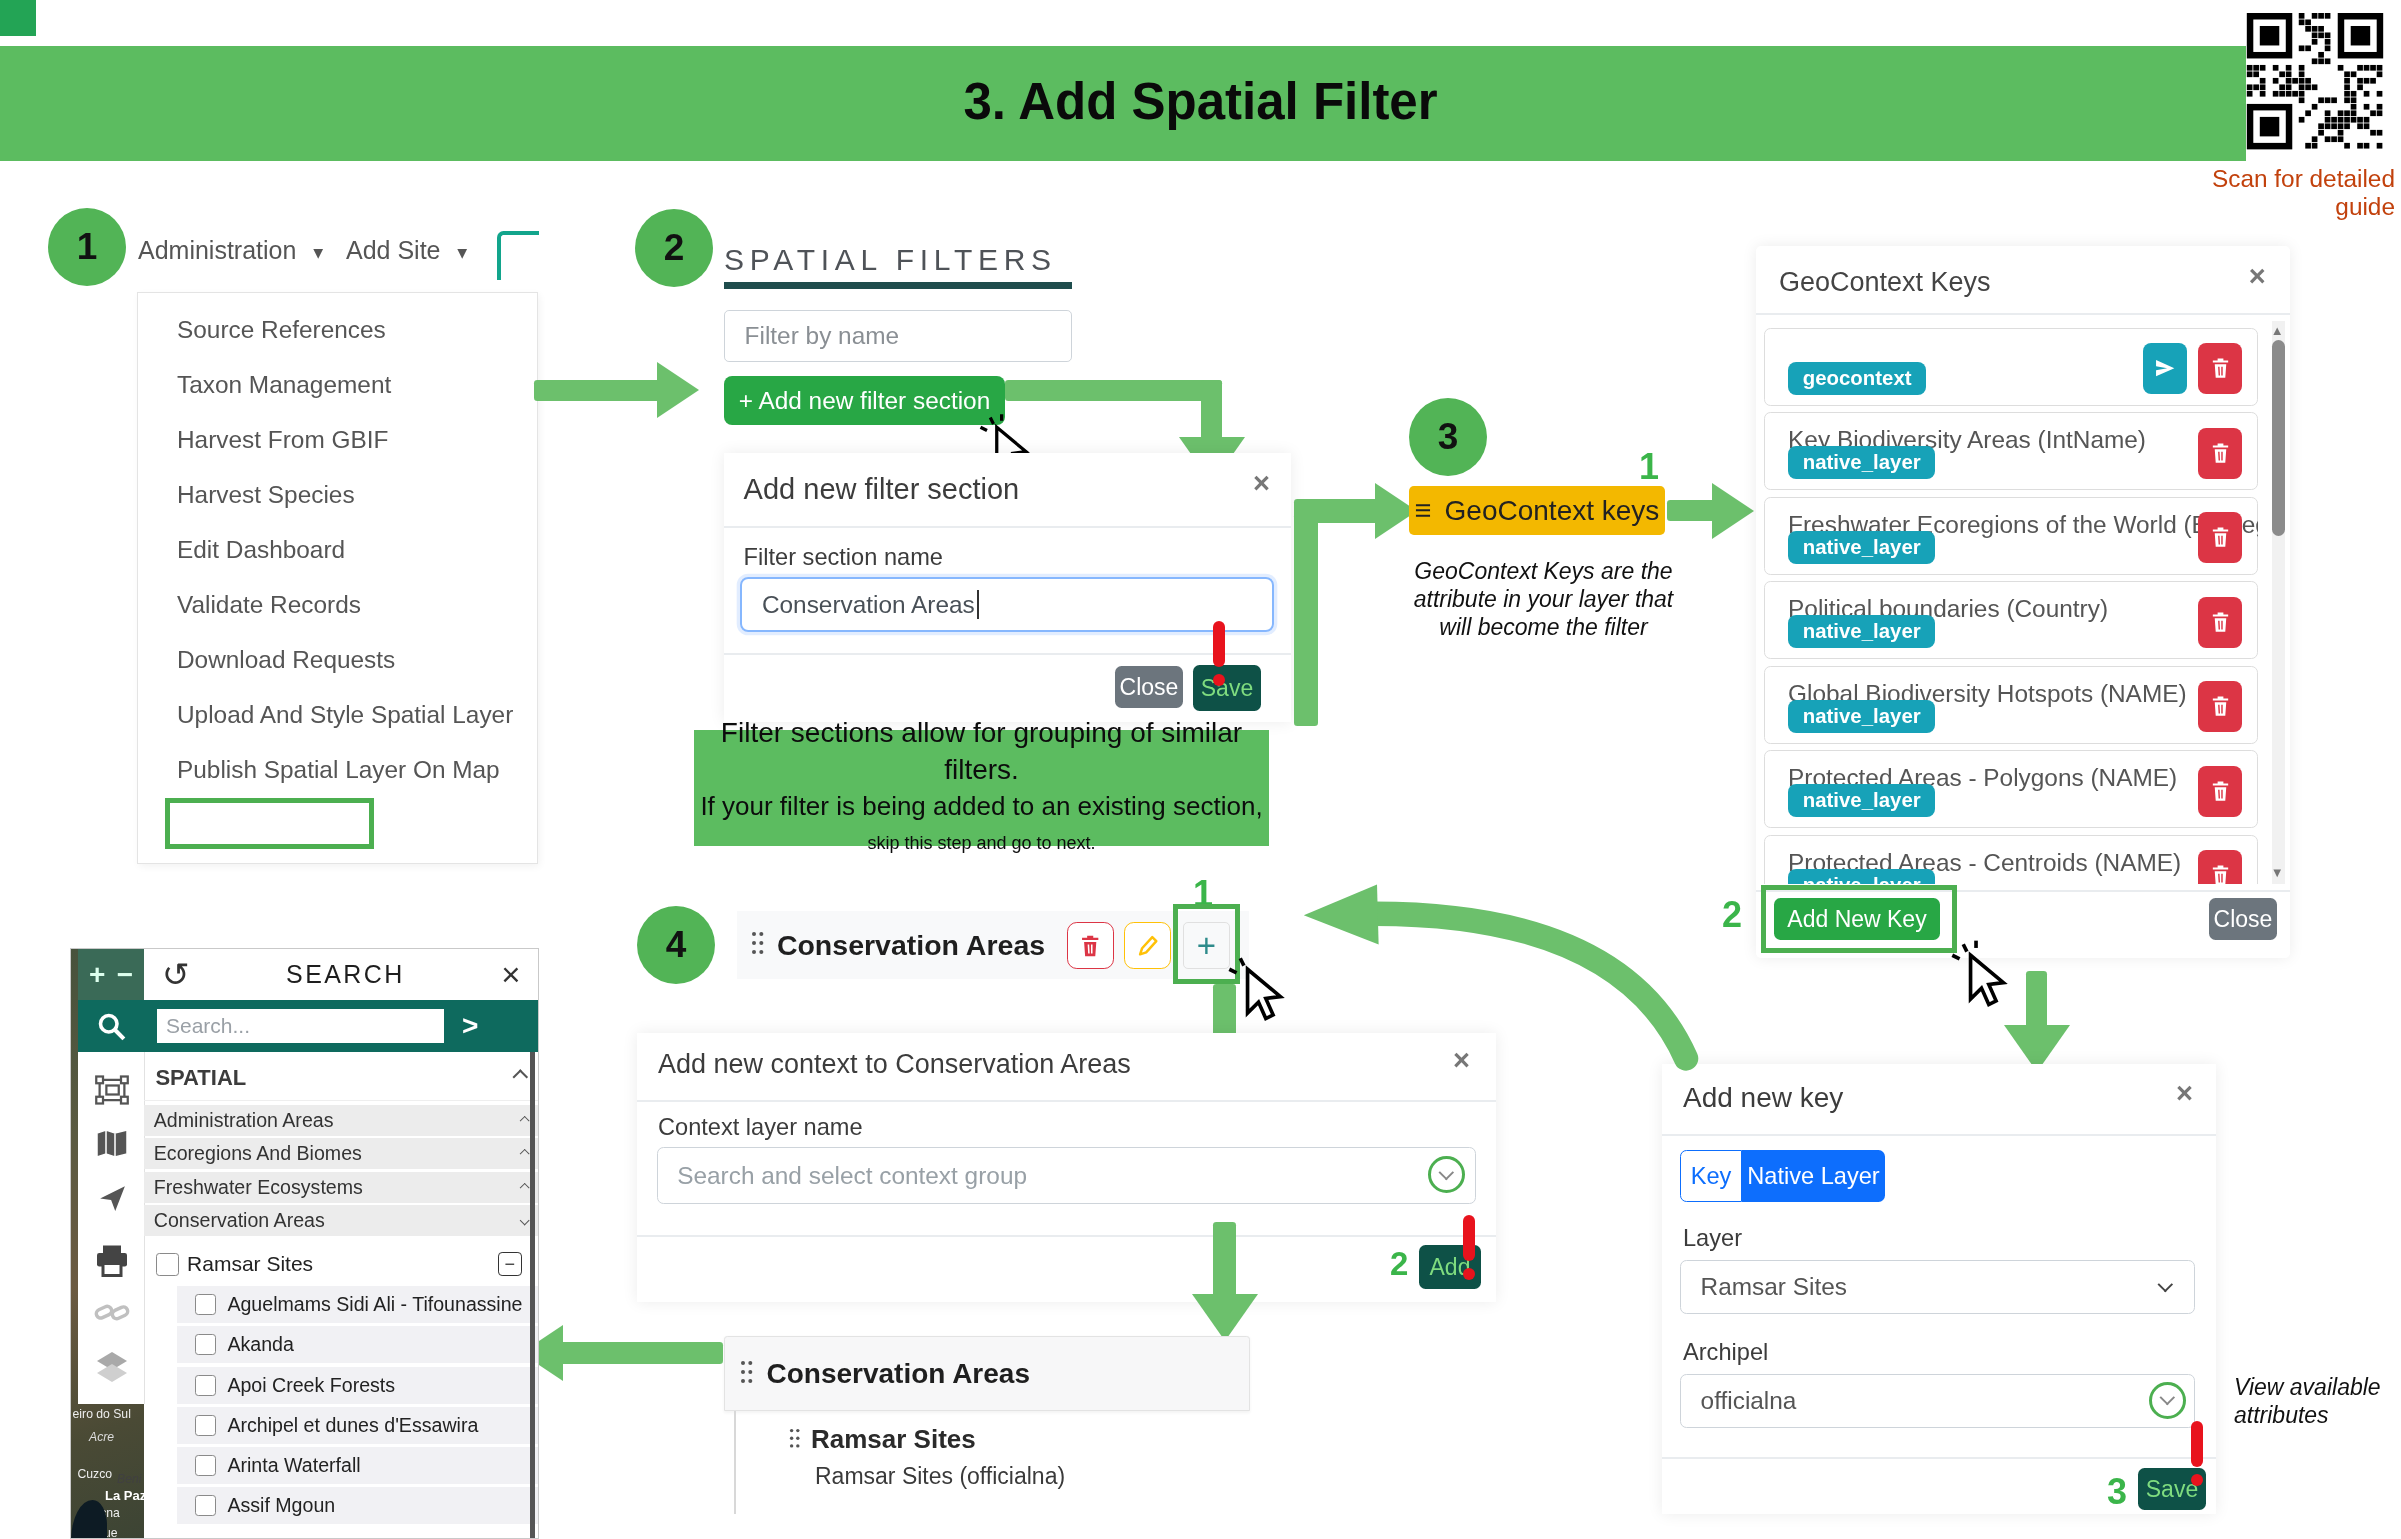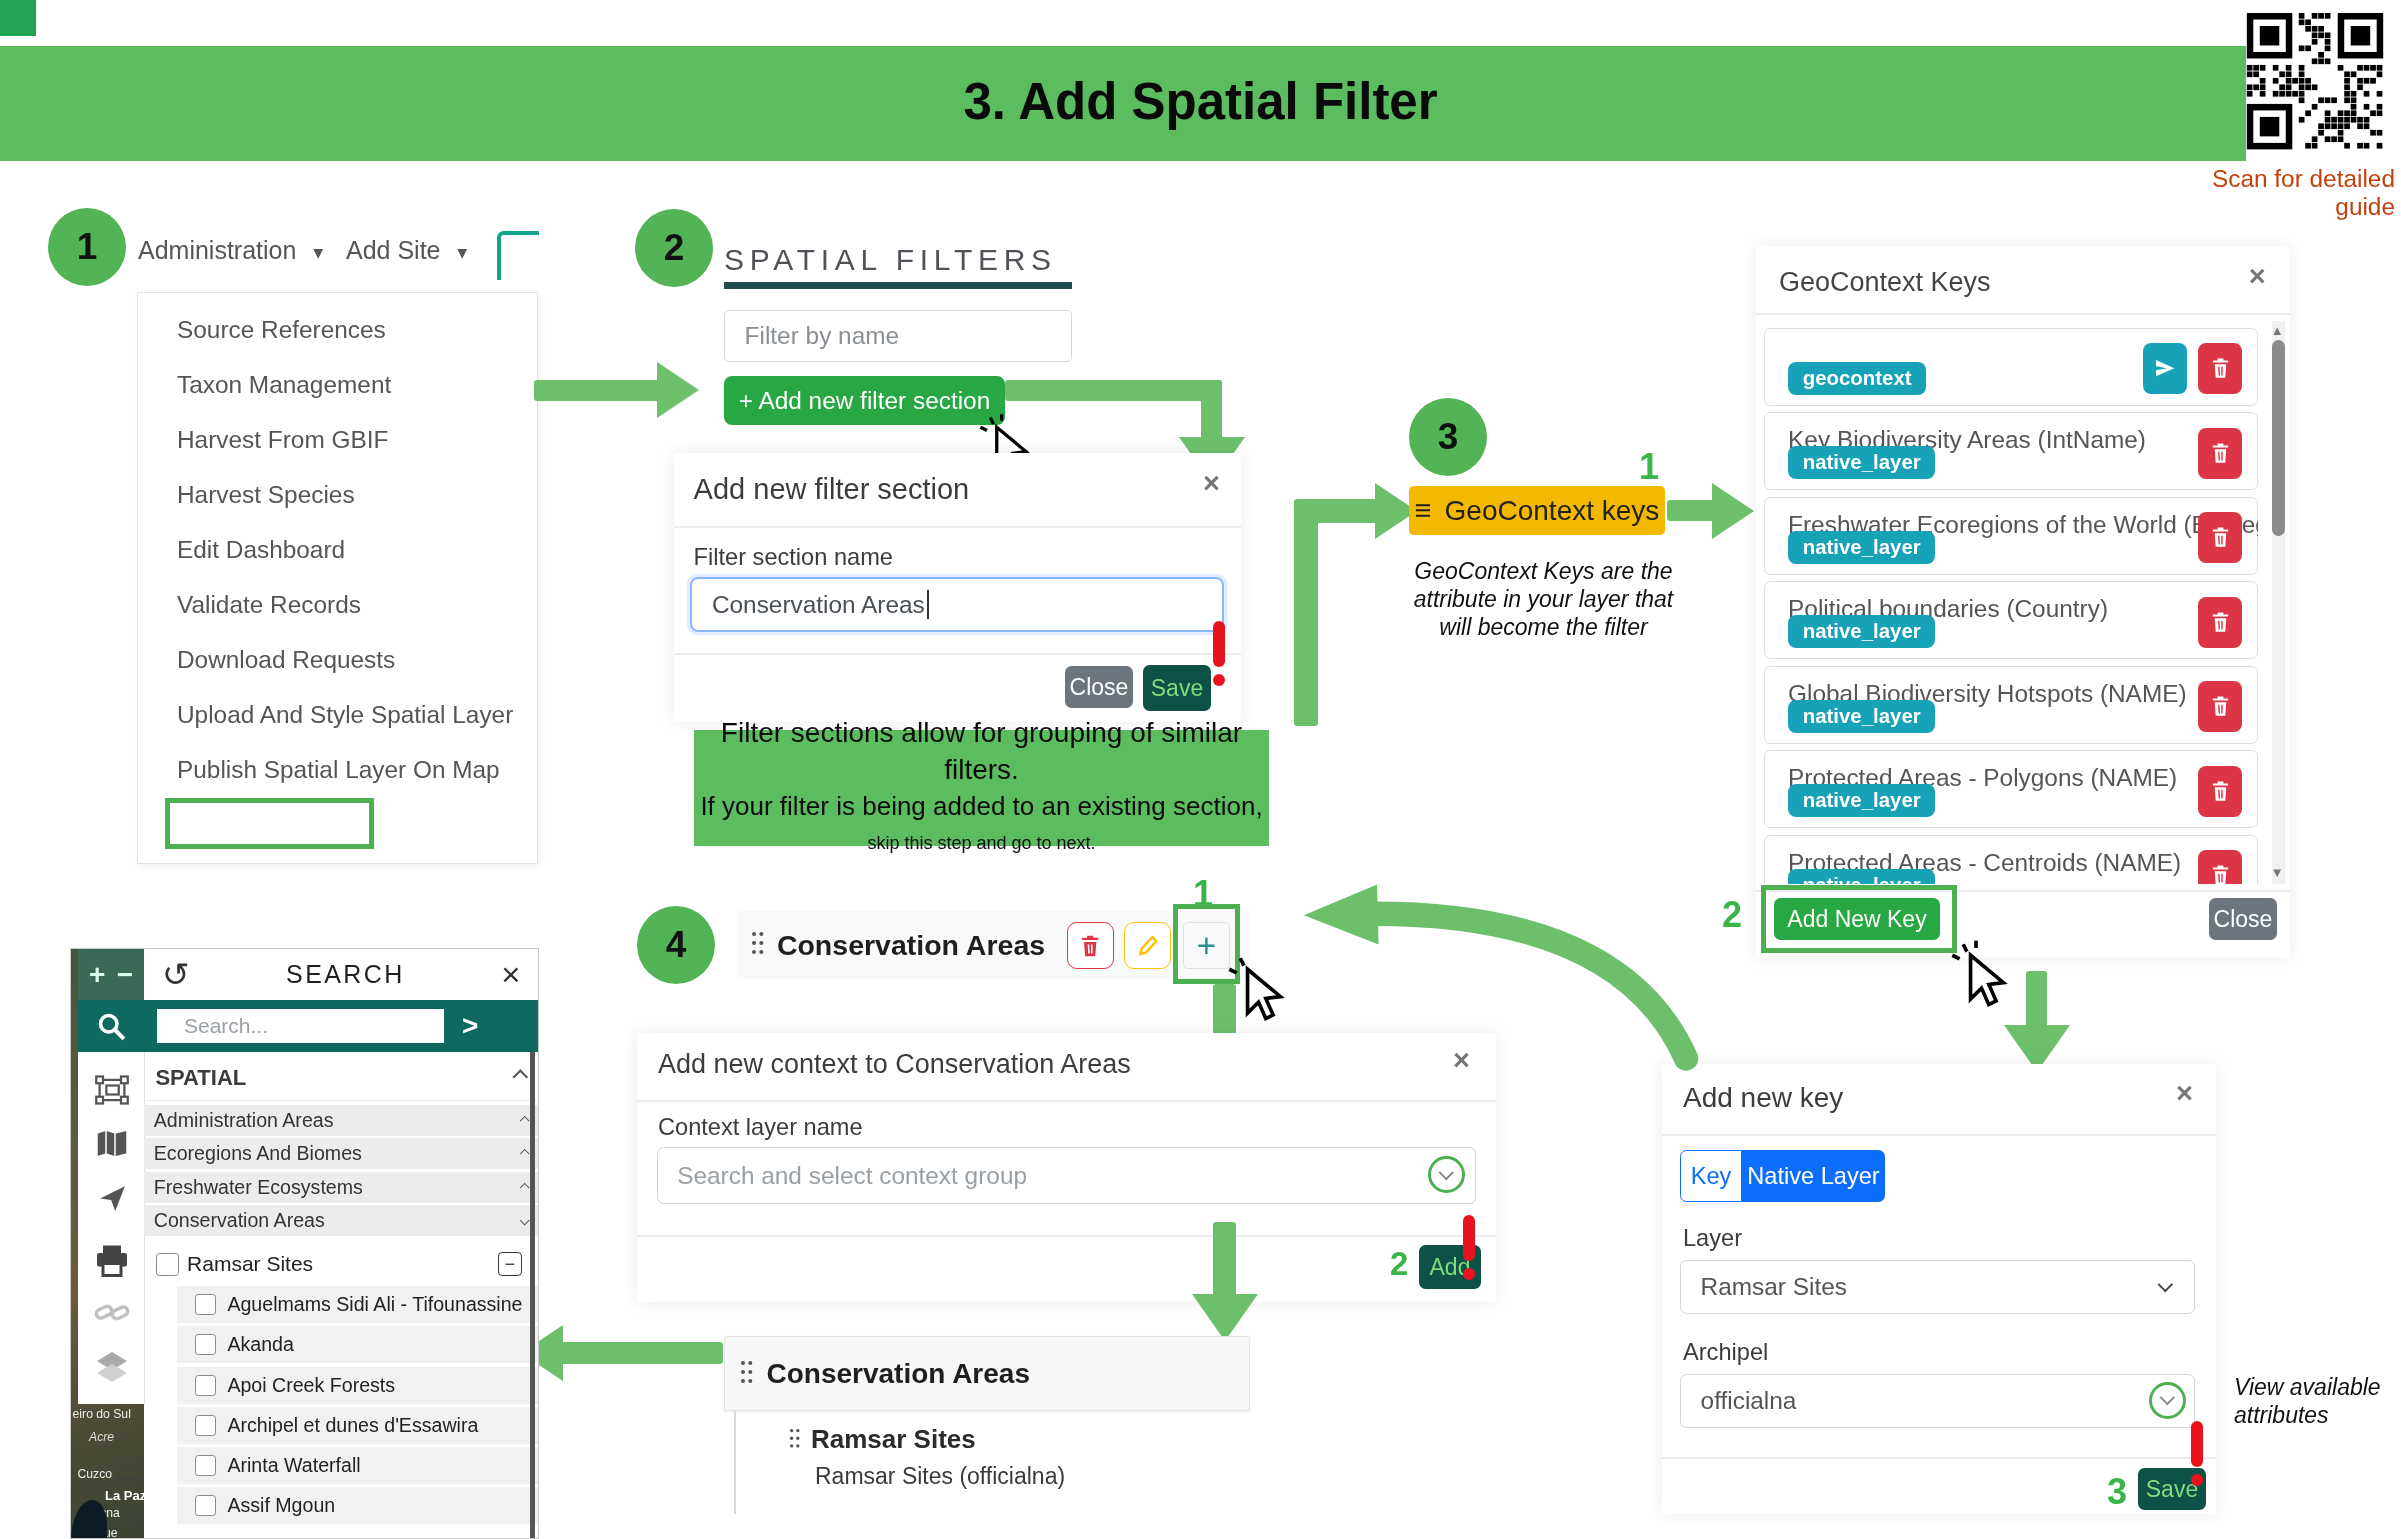--- a/index.html
+++ b/index.html
@@ -269,21 +269,21 @@
         <line x1="10" y1="4" x2="12" y2="8"></line>
         <line x1="4" y1="10" x2="8" y2="12"></line>
         <line x1="17" y1="2" x2="17" y2="6"></line>
       </g>
   </svg>
 
   <div class="shaft" style="left:1005px;top:380px;width:217px;height:21px;"></div>
   <div class="shaft" style="left:1201px;top:380px;width:21px;height:62px;"></div>
   <div class="tri tri-down" style="left:1179px;top:437px;"></div>
 
-  <div class="modal" style="left:674px;top:453px;width:567px;height:269px;">
+  <div class="modal" style="left:724px;top:453px;width:567px;height:269px;">
     <div class="abs" style="left:19.6px;top:19.6px;font-size:29px;color:#3c3c3c;">Add new filter section</div>
     <span class="xclose" style="right:21px;top:16.3px;">×</span>
     <div class="hr" style="left:0;top:73px;width:567px;"></div>
     <div class="abs" style="left:19.6px;top:91px;font-size:23.6px;color:#3c3c3c;">Filter section name</div>
     <div class="abs" style="left:16.3px;top:124px;width:534px;height:55px;border:2.4px solid #86b7fe;border-radius:8.1px;box-shadow:0 0 0 3.3px rgba(13,110,253,.12);display:flex;align-items:center;padding-left:19.6px;">
       <span style="font-size:24.4px;color:#495057;">Conservation Areas</span>
       <span style="display:inline-block;width:1.6px;height:29px;background:#333;margin-left:2.4px;"></span>
     </div>
     <div class="hr" style="left:0;top:200px;width:567px;"></div>
     <div class="abs" style="left:391px;top:213px;width:68px;height:42px;background:#6c757d;border-radius:6.5px;display:flex;align-items:center;justify-content:center;">
@@ -625,21 +625,21 @@
     <div class="abs" style="left:16.3px;top:557px;font-size:12.2px;color:#eee;">Tacna</div>
     <div class="abs" style="left:6.5px;top:577px;font-size:12.2px;color:#eee;">Iquique</div>
     <div class="abs" style="left:0;top:551px;width:36px;height:41px;background:#0d1b24;border-radius:60% 40% 0 0 / 100% 60% 0 0;"></div>
 
     <div class="abs" style="left:73px;top:0;width:396px;height:51px;background:#fff;display:flex;align-items:center;">
       <span style="font-size:33px;color:#333;margin-left:18px;">↺</span>
       <span style="flex:1;text-align:center;font-size:25px;color:#1e1e1e;letter-spacing:2.4px;">SEARCH</span>
       <span style="font-size:33px;color:#333;margin-right:19.6px;">×</span>
     </div>
     <div class="abs" style="left:73px;top:51px;width:396px;height:52px;background:var(--teal-header);display:flex;align-items:center;">
-      <div style="margin-left:13px;width:287px;height:34px;background:#fff;display:flex;align-items:center;padding-left:27px;">
+      <div style="margin-left:13px;width:287px;height:34px;background:#fff;display:flex;align-items:center;padding-left:9px;">
         <span style="color:#9aa0a6;font-size:21px;">Search...</span>
       </div>
       <span style="color:#fff;font-size:28px;font-weight:bold;margin-left:18px;">&gt;</span>
     </div>
 
     <div class="abs" style="left:73px;top:106px;width:396px;height:46px;display:flex;align-items:center;justify-content:space-between;padding:0 14.7px 0 11.4px;border-bottom:0.8px solid #eee;">
       <span style="font-size:22px;font-weight:bold;color:#3c3c3c;">SPATIAL</span>
       <span class="chev up" style="border-color:#555;"></span>
     </div>
 

